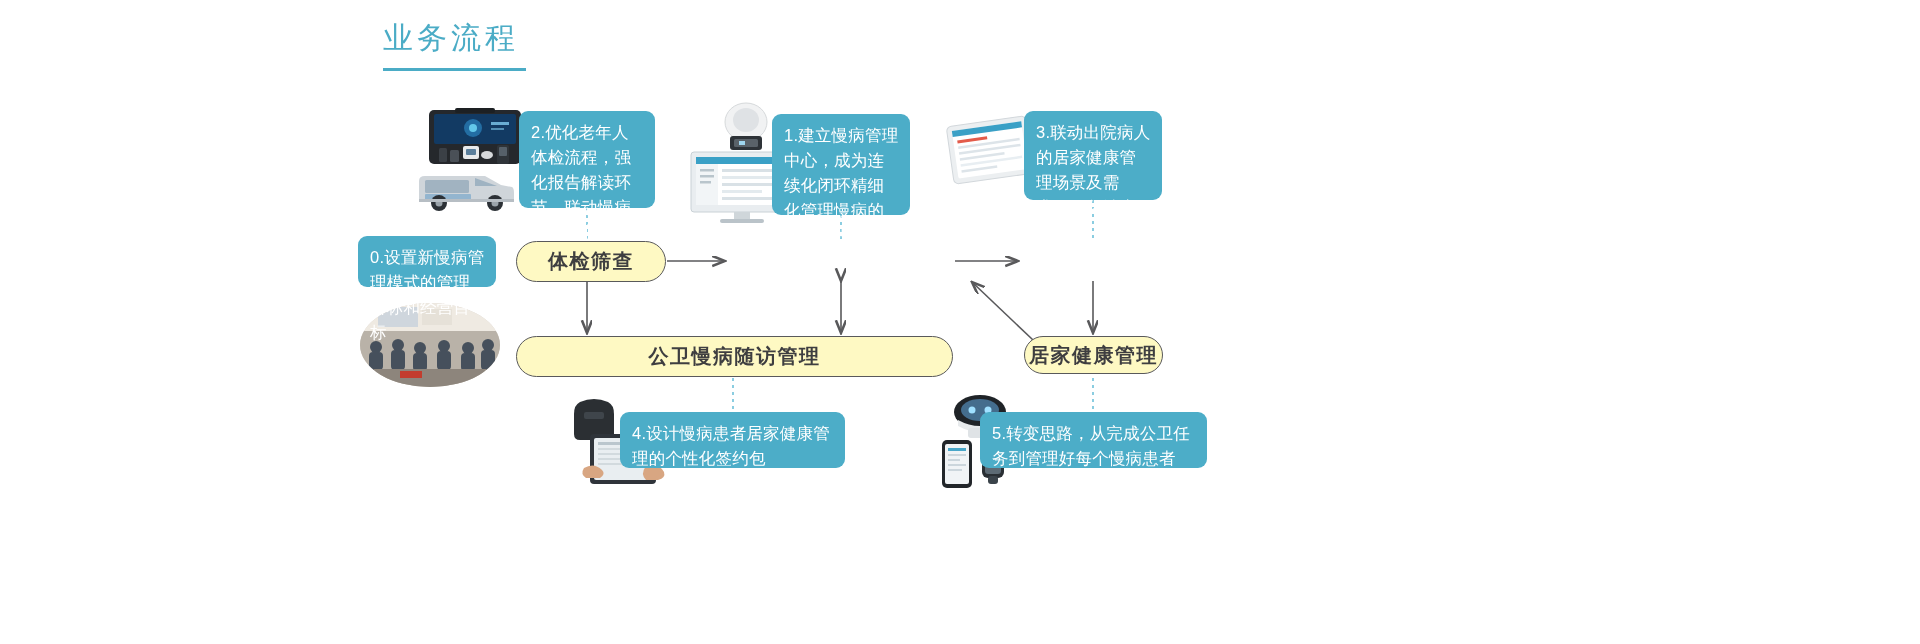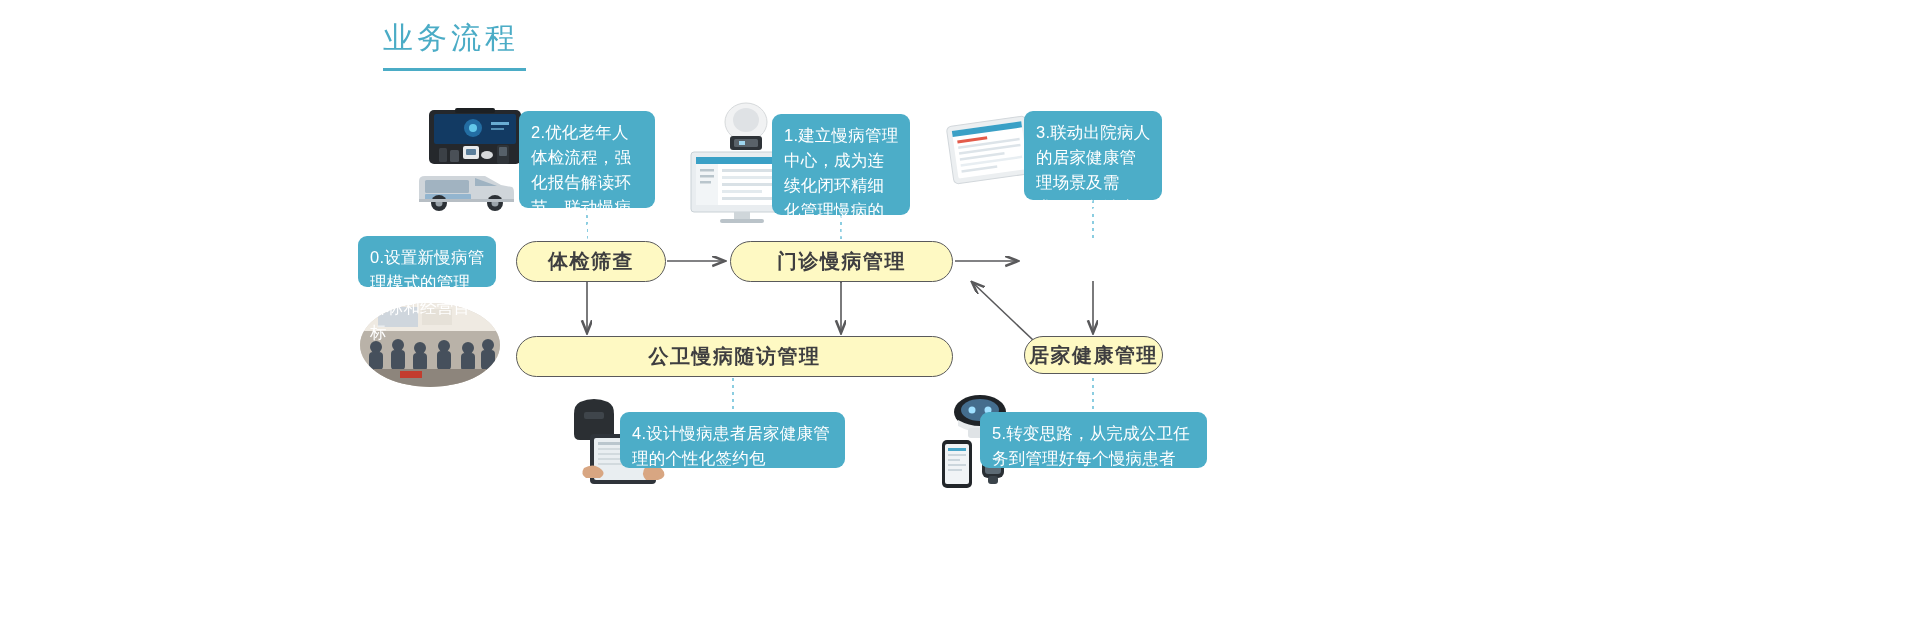--- a/index.html
+++ b/index.html
@@ -299,23 +299,20 @@
   <div class="callout" style="left:1024px; top:111px; width:138px; height:89px;">3.联动出院病人的居家健康管理场景及需求，强化治疗效果</div>
 
   <div class="callout" style="left:620px; top:412px; width:225px; height:56px;">4.设计慢病患者居家健康管理的个性化签约包</div>
 
   <div class="callout" style="left:980px; top:412px; width:227px; height:56px;">5.转变思路，从完成公卫任务到管理好每个慢病患者</div>
 
   <div class="pill" style="left:516px; top:241px; width:150px; height:41px;">
     <span>体检筛查</span>
   </div>
 
-  <div class="pill" style="left:730px; top:241px; width:223px; height:41px;">
-    <span>门诊慢病管理</span>
-  </div>
 
 
   <div class="pill" style="left:516px; top:336px; width:437px; height:41px;">
     <span>公卫慢病随访管理</span>
   </div>
 
   <div class="pill" style="left:1024px; top:336px; width:139px; height:38px;">
     <span>居家健康管理</span>
   </div>
 

